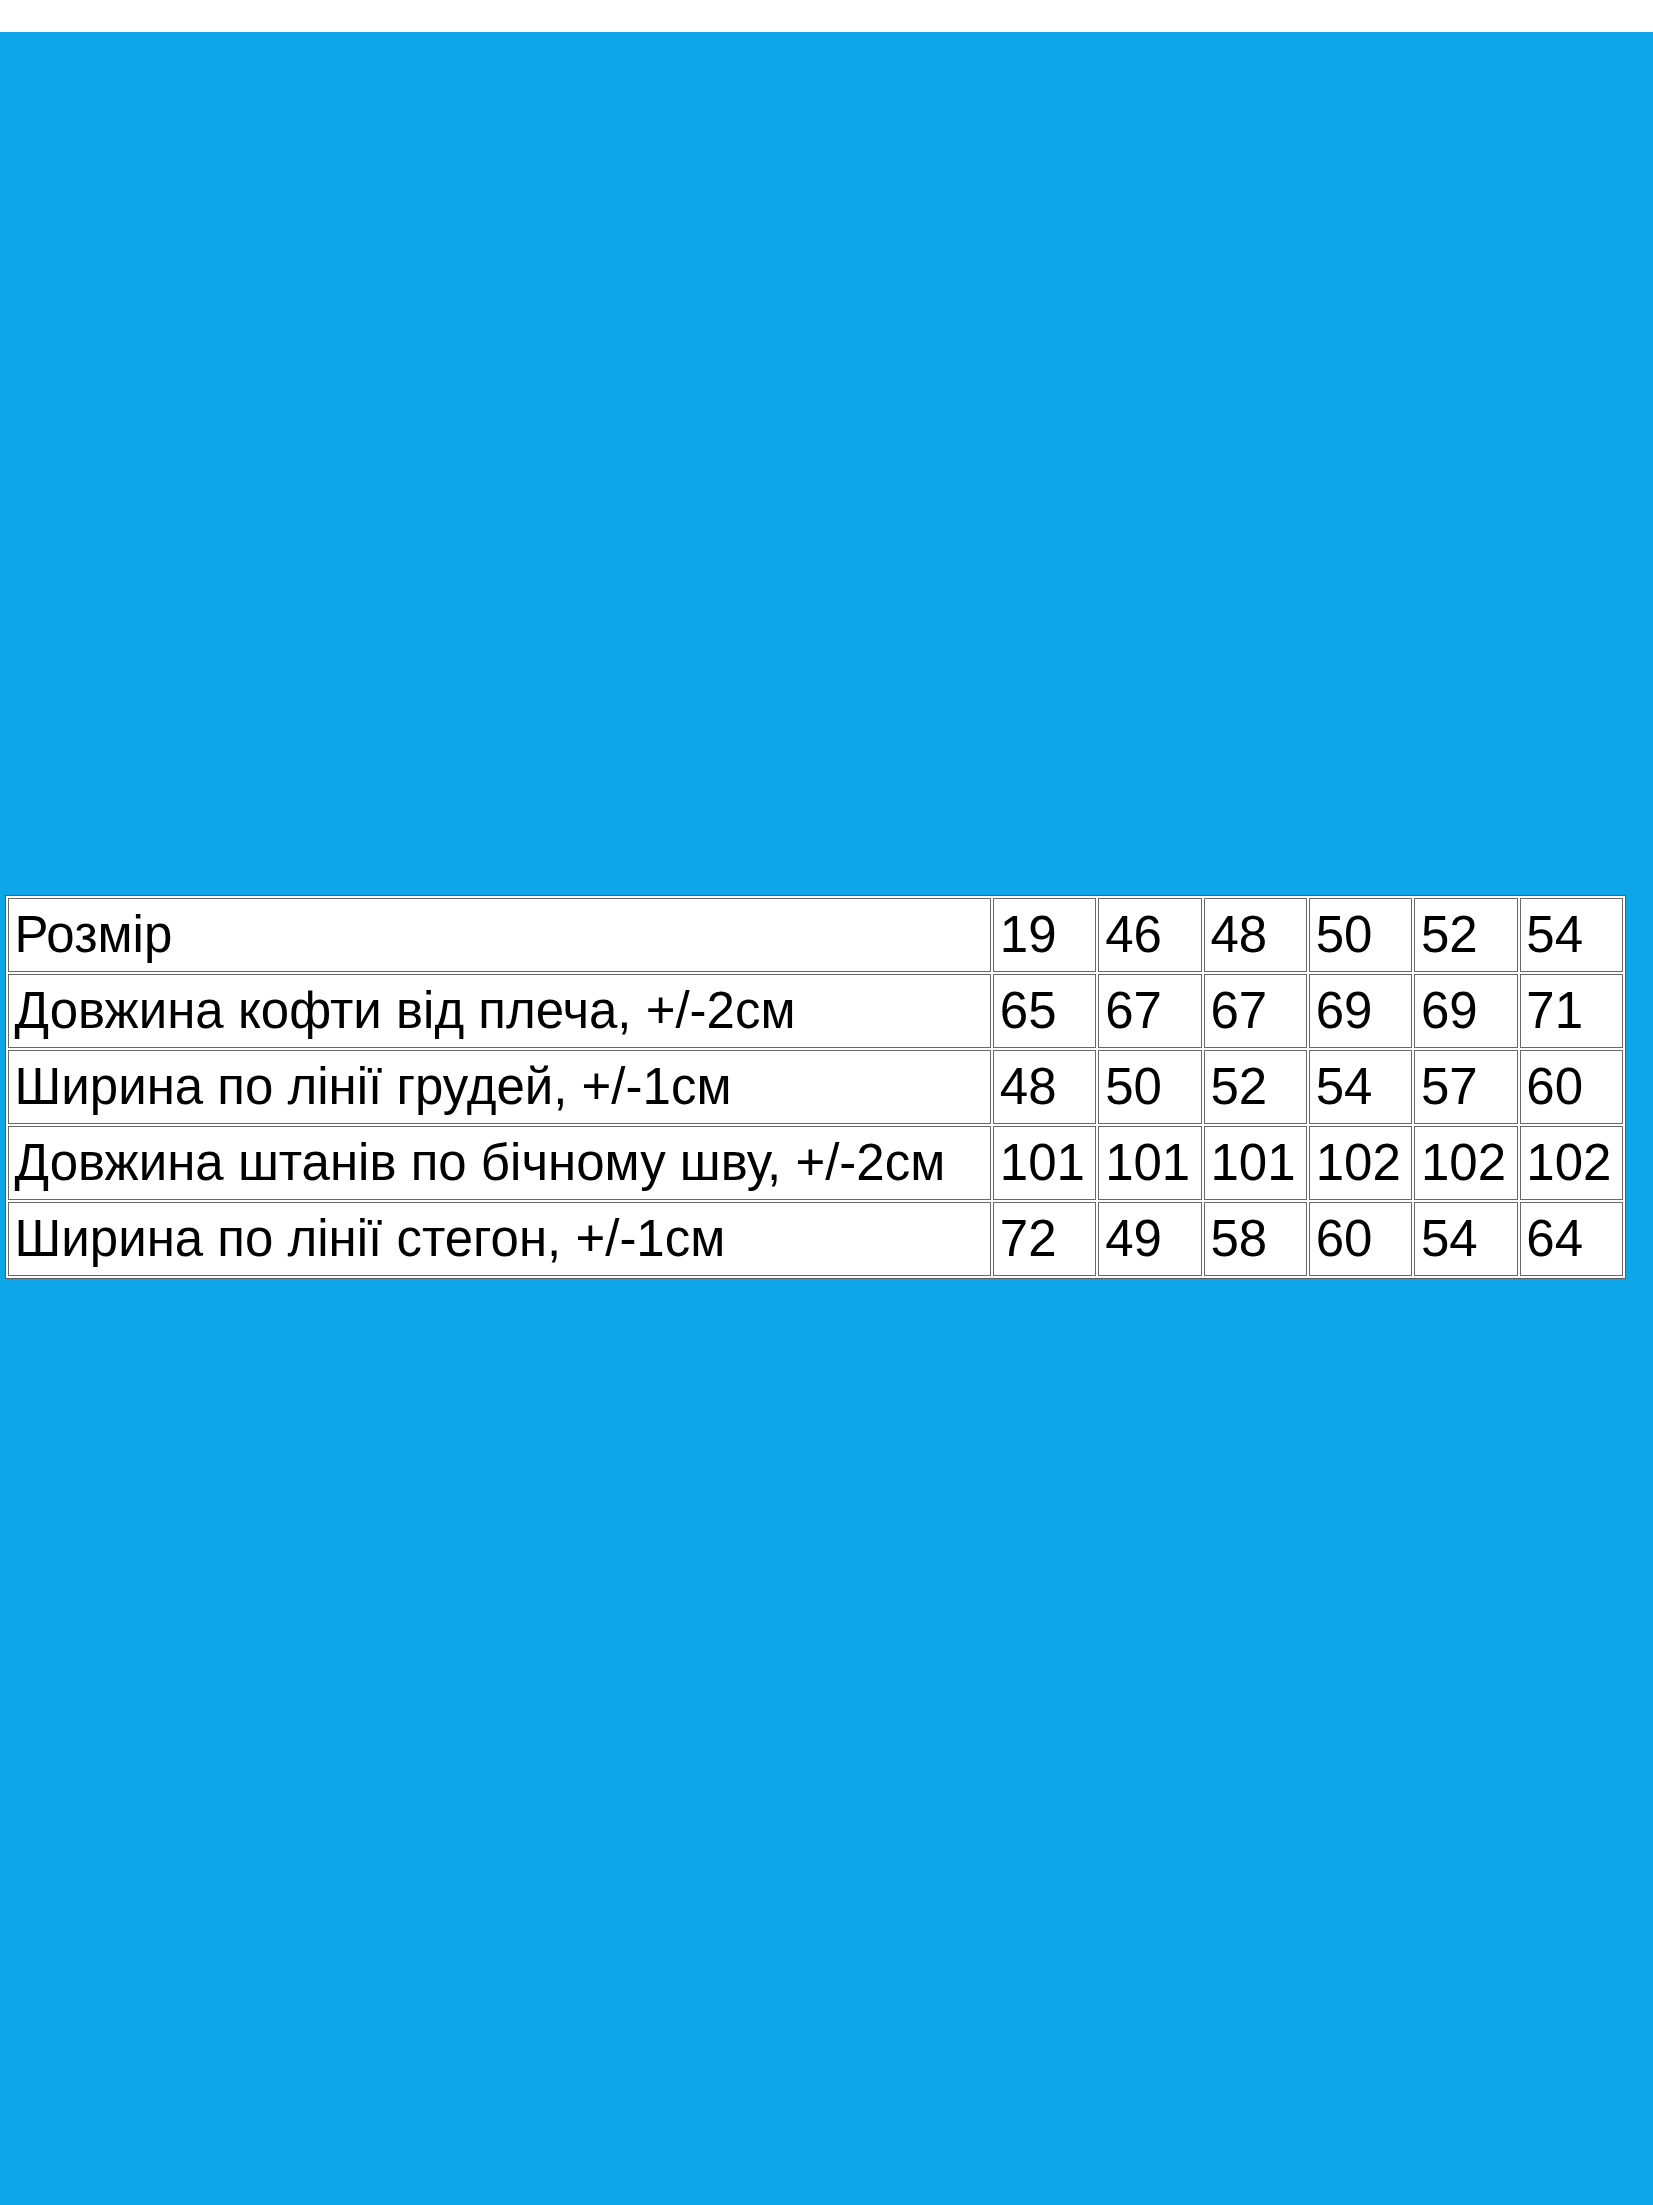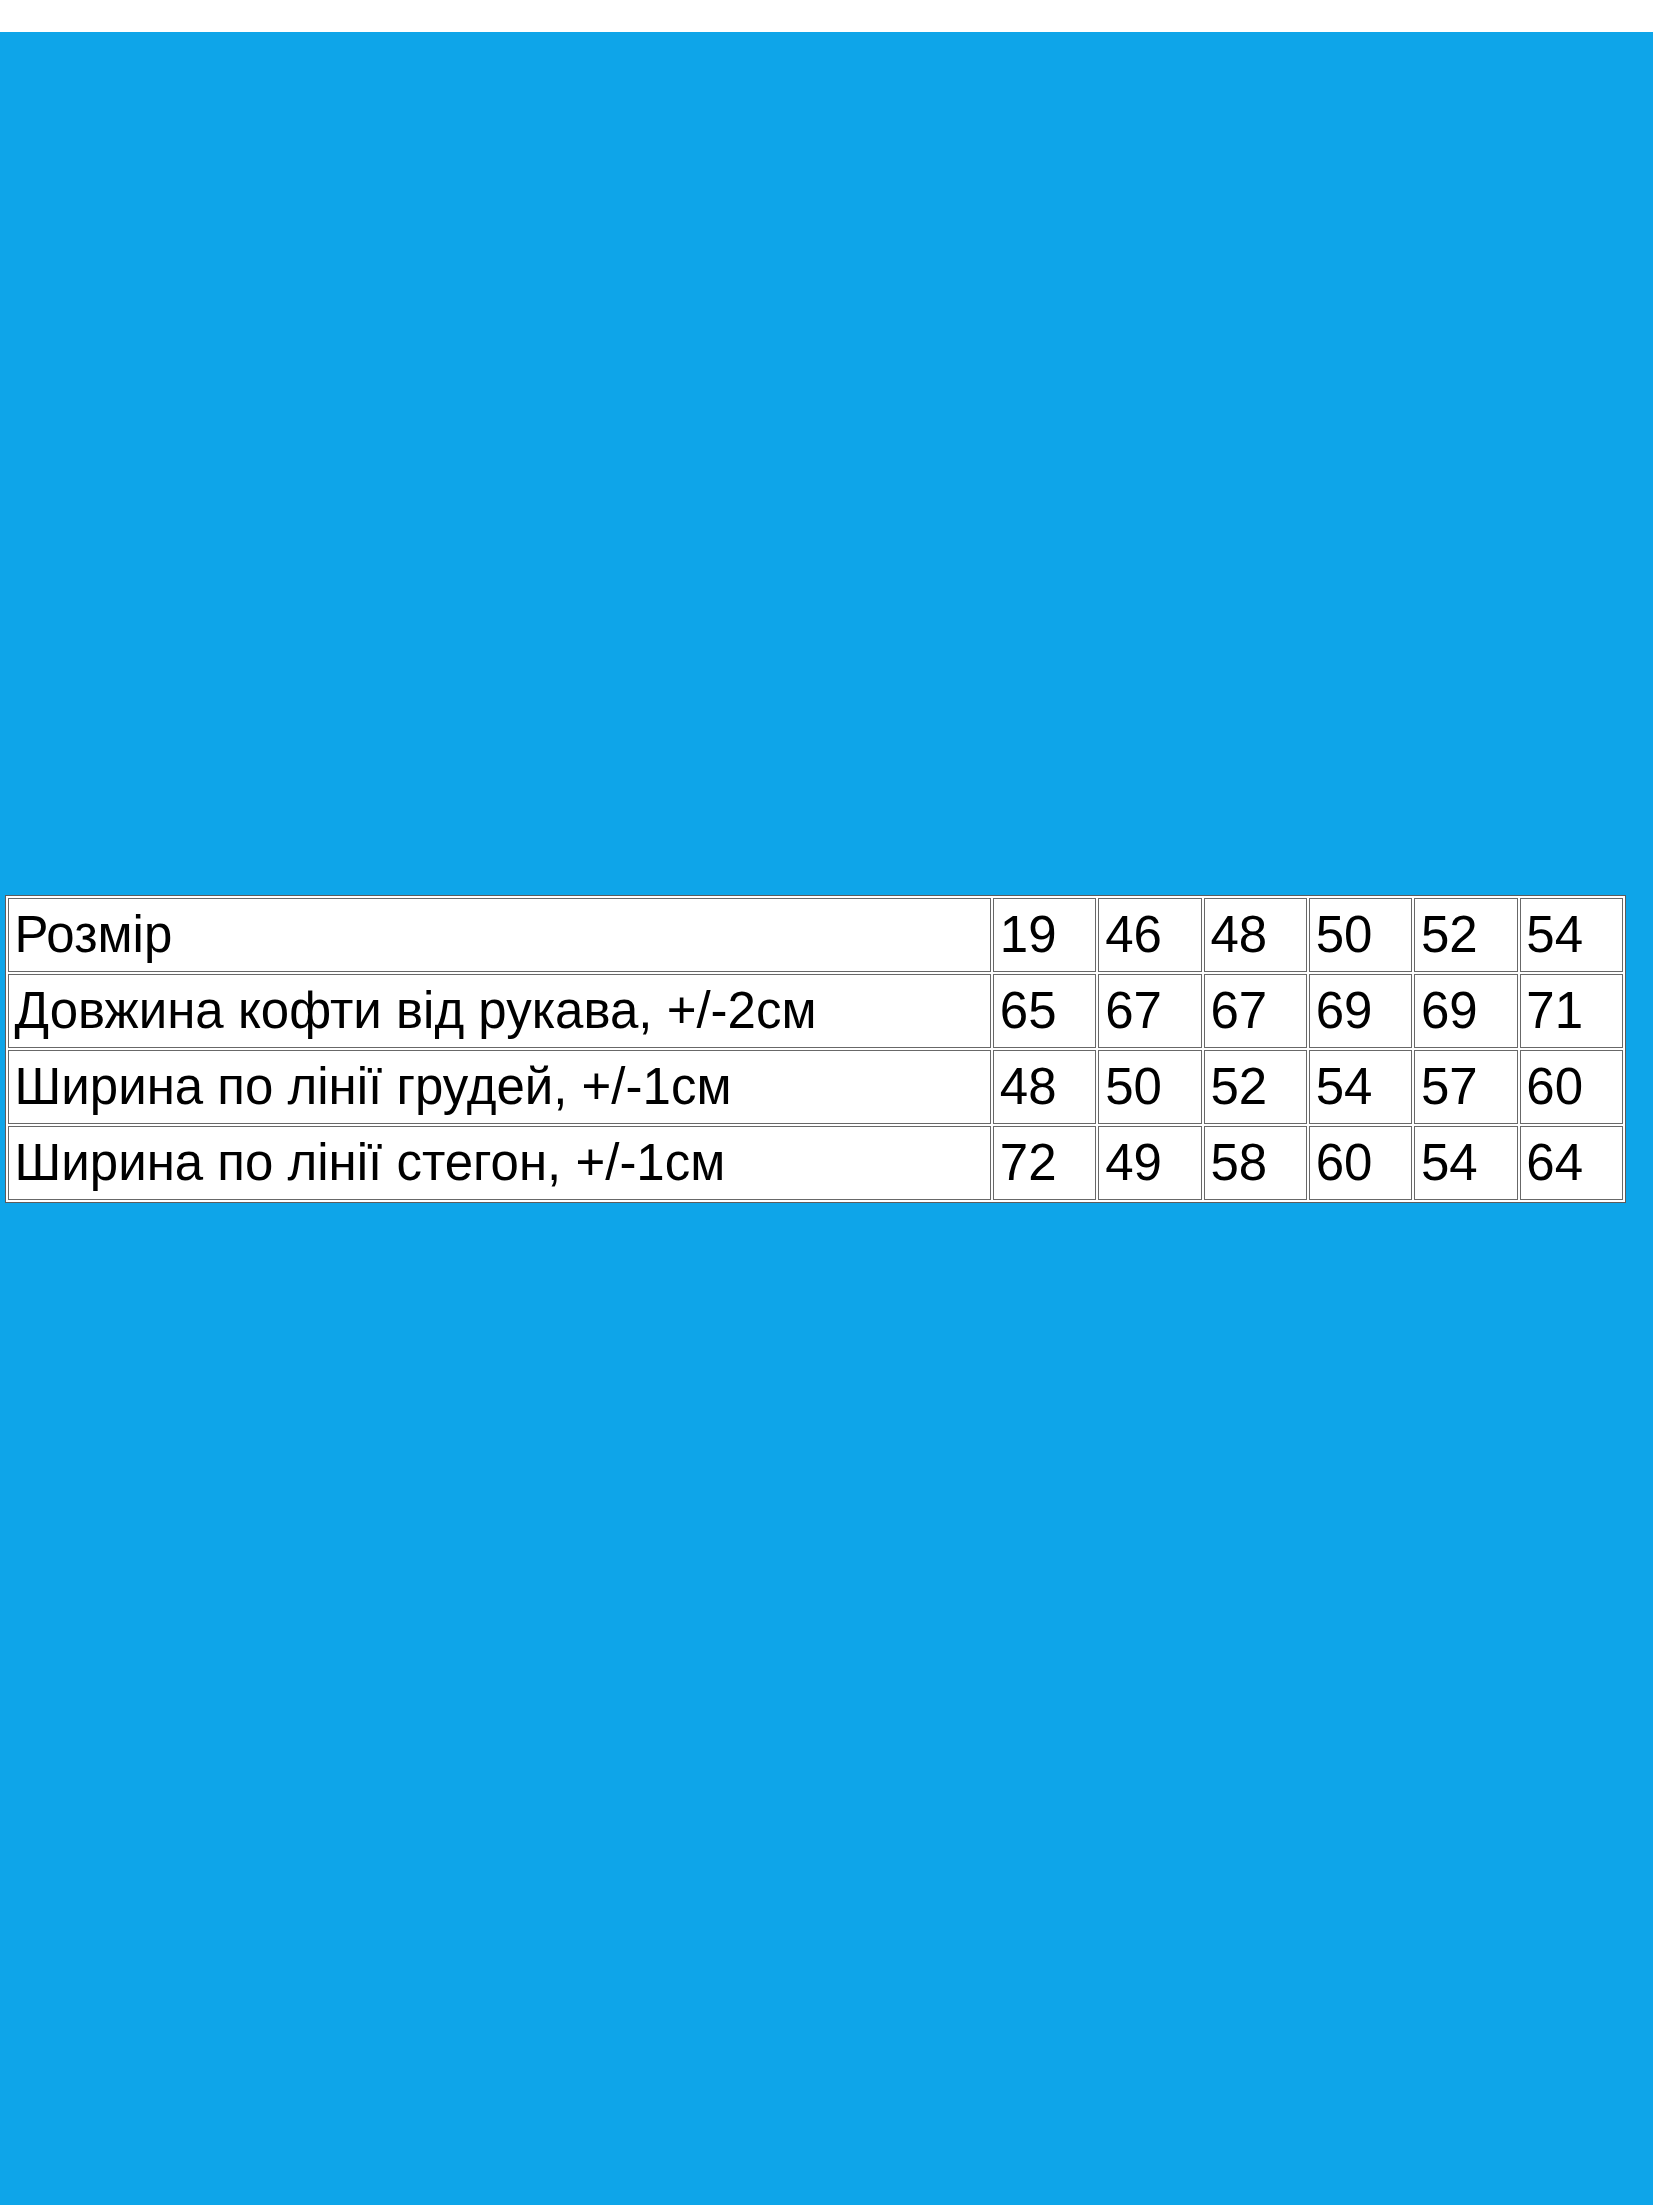--- a/index.html
+++ b/index.html
@@ -54,38 +54,47 @@
         <tr>
           <td class="label-cell">Розмір</td>
           <td class="value-cell">19</td>
           <td class="value-cell">46</td>
           <td class="value-cell">48</td>
           <td class="value-cell">50</td>
           <td class="value-cell">52</td>
           <td class="value-cell">54</td>
         </tr>
         <tr>
-          <td class="label-cell">Довжина кофти від рукава, +/-2см</td>
+          <td class="label-cell">Довжина кофти від плеча, +/-2см</td>
           <td class="value-cell">65</td>
           <td class="value-cell">67</td>
           <td class="value-cell">67</td>
           <td class="value-cell">69</td>
           <td class="value-cell">69</td>
           <td class="value-cell">71</td>
         </tr>
         <tr>
           <td class="label-cell">Ширина по лінії грудей, +/-1см</td>
           <td class="value-cell">48</td>
           <td class="value-cell">50</td>
           <td class="value-cell">52</td>
           <td class="value-cell">54</td>
           <td class="value-cell">57</td>
           <td class="value-cell">60</td>
         </tr>
         <tr>
+          <td class="label-cell">Довжина штанів по бічному шву, +/-2см</td>
+          <td class="value-cell">101</td>
+          <td class="value-cell">101</td>
+          <td class="value-cell">101</td>
+          <td class="value-cell">102</td>
+          <td class="value-cell">102</td>
+          <td class="value-cell">102</td>
+        </tr>
+        <tr>
           <td class="label-cell">Ширина по лінії стегон, +/-1см</td>
           <td class="value-cell">72</td>
           <td class="value-cell">49</td>
           <td class="value-cell">58</td>
           <td class="value-cell">60</td>
           <td class="value-cell">54</td>
           <td class="value-cell">64</td>
         </tr>
       </tbody>
   </table>

